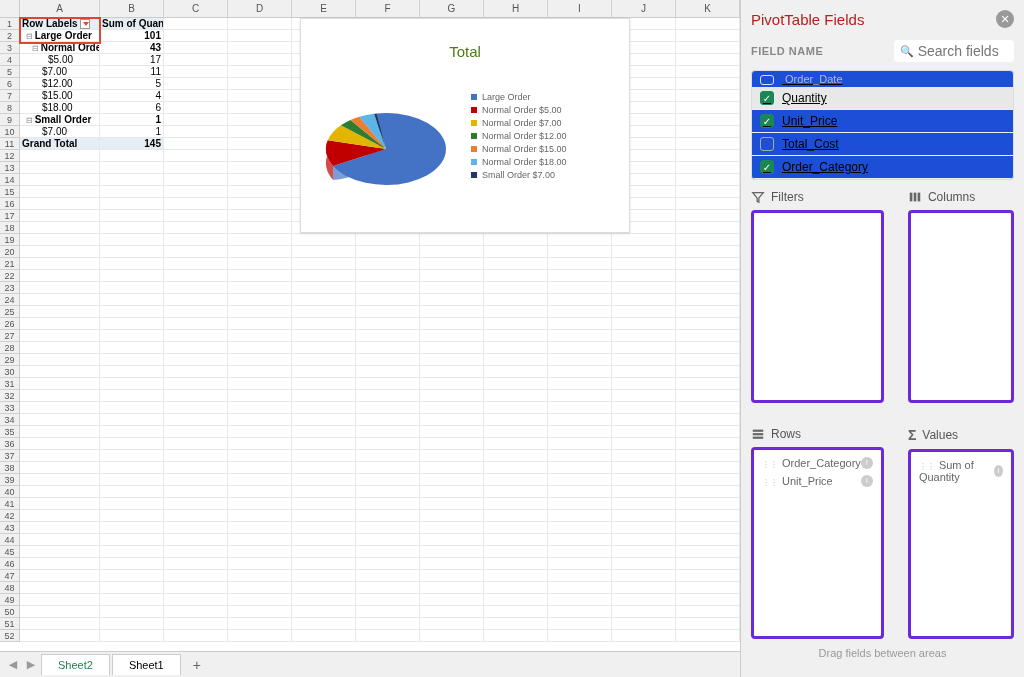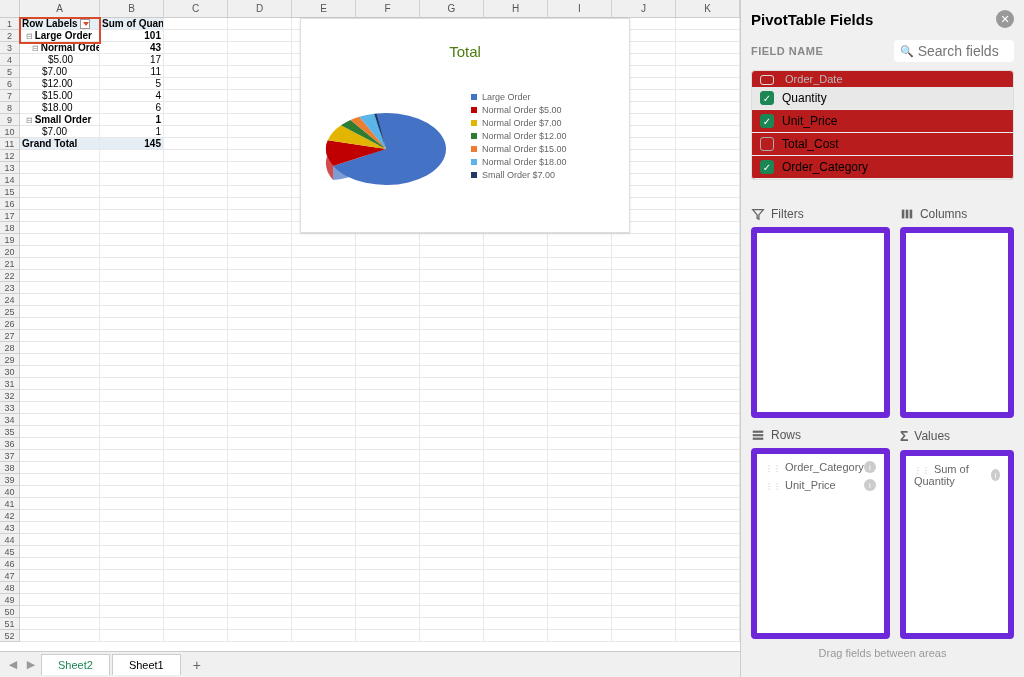--- a/index.html
+++ b/index.html
@@ -35,36 +35,36 @@
 .legend-sw { width: 6px; height: 6px; margin-right: 5px; }
 
 .tabs-bar { display: flex; align-items: center; background: #f0f0f0; border-top: 1px solid #ccc; height: 26px; padding: 0 4px; }
 .tab-nav { width: 18px; height: 18px; display: flex; align-items: center; justify-content: center; color: #999; cursor: pointer; }
 .tab { padding: 4px 16px; background: white; border: 1px solid #ccc; border-bottom: none; margin: 0 1px; font-size: 11px; cursor: pointer; }
 .tab.active { color: #1a8754; font-weight: 500; }
 .tab-add { width: 18px; height: 18px; display: flex; align-items: center; justify-content: center; color: #666; cursor: pointer; font-size: 14px; margin-left: 6px; }
 
 .panel { width: 300px; background: #f0f0f0; border-left: 1px solid #ccc; display: flex; flex-direction: column; padding: 10px; }
 .panel-header { display: flex; justify-content: space-between; align-items: center; margin-bottom: 12px; }
-.panel-title { font-size: 15px; font-weight: 700; color: #000000; }
+.panel-title { font-size: 15px; font-weight: 400; color: #b91c1c; }
 .close-btn { width: 18px; height: 18px; border-radius: 50%; background: #999; color: white; display: flex; align-items: center; justify-content: center; font-size: 11px; cursor: pointer; }
 .field-name-row { display: flex; align-items: center; justify-content: space-between; margin-bottom: 8px; }
 .field-name-label { font-size: 11px; font-weight: 600; color: #888; letter-spacing: 0.5px; }
 .search-box { background: white; border-radius: 4px; padding: 3px 6px; display: flex; align-items: center; width: 120px; }
 .search-box input { border: none; outline: none; font-size: 14px; width: 100%; color: #999; }
-.field-list { background: #b91c1c; border: 1px solid #ddd; border-radius: 4px; margin-bottom: 10px; max-height: 130px; overflow: hidden; }
+.field-list { background: #1d4ed8; border: 1px solid #ddd; border-radius: 4px; margin-bottom: 10px; max-height: 130px; overflow: hidden; text-decoration: underline; }
 .field-item { display: flex; align-items: center; padding: 4px 8px; border-bottom: 1px solid #eee; font-size: 12px; }
 .field-item.sel { background: #e8e8e8; }
 .chk { width: 14px; height: 14px; border: 1px solid #aaa; border-radius: 3px; margin-right: 8px; display: flex; align-items: center; justify-content: center; }
 .chk.on { background: #1a8754; border-color: #1a8754; color: white; font-size: 10px; }
 
-.areas { display: grid; grid-template-columns: 1fr 1fr; grid-template-rows: 1fr 1fr; gap: 10px; flex: 1; margin-top: 17px; }
+.areas { display: grid; grid-template-columns: 1fr 1fr; grid-template-rows: 1fr 1fr; gap: 24px; flex: 1; }
 .area { display: flex; flex-direction: column; }
 .area-header { display: flex; align-items: center; gap: 6px; font-size: 12px; color: #555; margin-bottom: 6px; font-weight: 500; }
-.area-body { background: white; border: 6px solid #6d28d9; border-radius: 4px; flex: 1; padding: 4px; }
+.area-body { background: white; border: 3px solid #6d28d9; border-radius: 4px; flex: 1; padding: 4px; }
 .area-item { display: flex; align-items: center; justify-content: space-between; padding: 3px 4px; font-size: 11px; color: #666; }
 .drag-handle { color: #bbb; font-size: 8px; margin-right: 4px; }
 .info-icon { width: 12px; height: 12px; border-radius: 50%; background: #ccc; color: white; font-size: 8px; display: flex; align-items: center; justify-content: center; }
 .drag-hint { text-align: center; font-size: 11px; color: #999; padding: 8px 0; }
 .faded-top { color: #bbb; padding: 2px 8px; font-size: 11px; }
 svg.icon { width: 14px; height: 14px; }
 </style>
 </head>
 <body>
 

